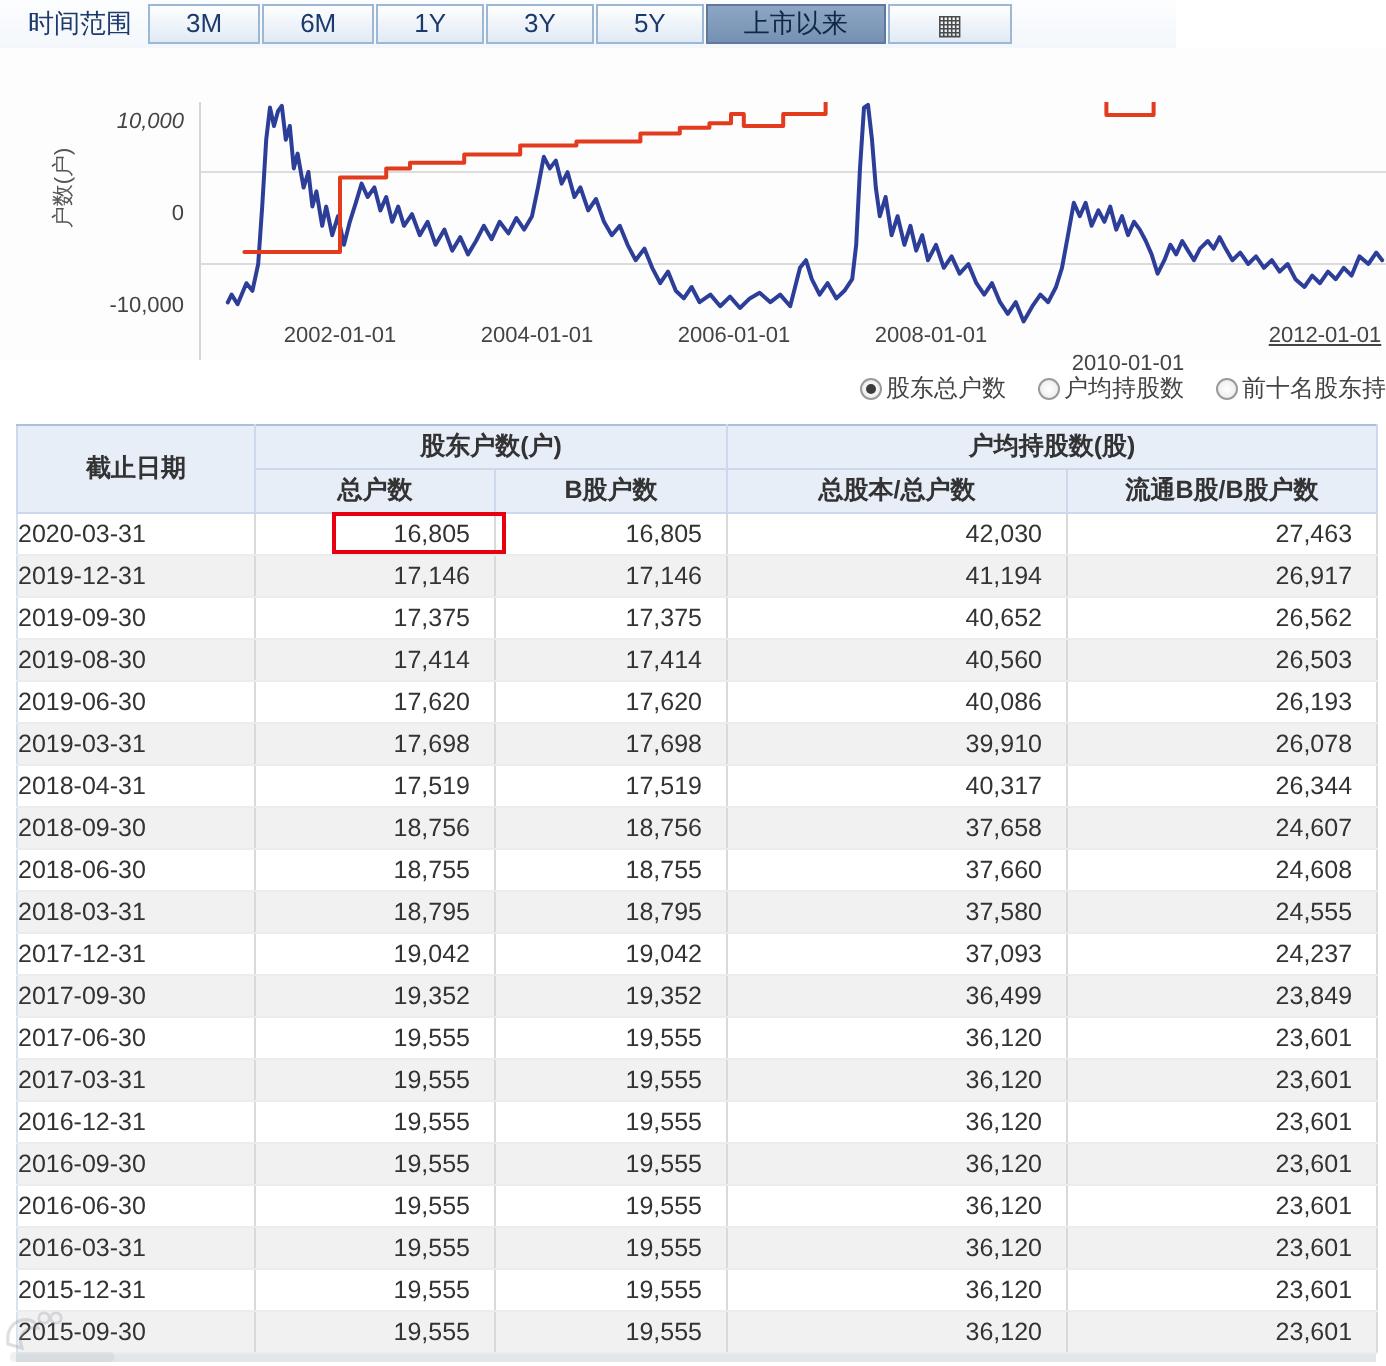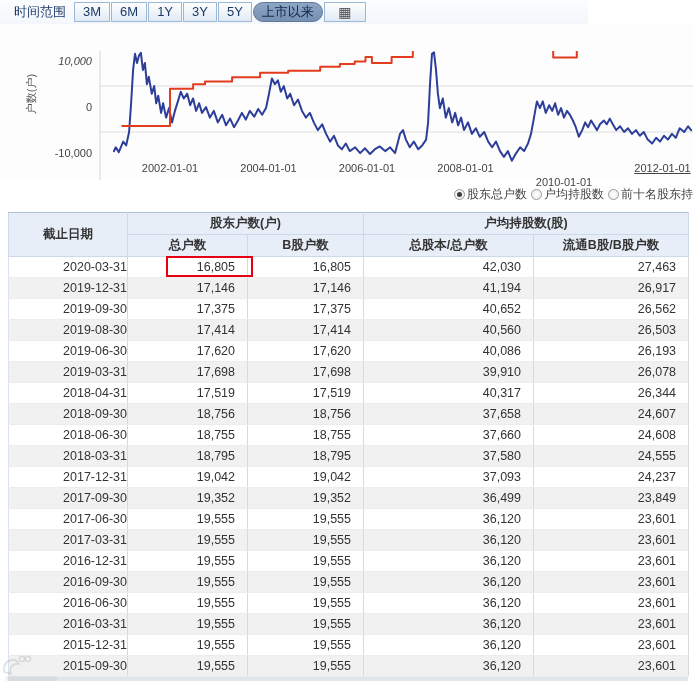--- a/index.html
+++ b/index.html
@@ -6,49 +6,49 @@
   body{
     width:693px;height:683px;position:relative;overflow:hidden;
     background:#fff;font-family:"Liberation Sans","DejaVu Sans",sans-serif;
     color:#333;
   }
   
   .toolbar{position:absolute;left:0;top:0;width:588px;height:24px;
     background:linear-gradient(#fcfdfe,#f3f7fb);display:flex;align-items:center;}
   .toolbar-label{margin-left:14px;font-size:13px;color:#1c3a6b;}
   .tbtns{display:flex;margin-left:8px;}
-  .tbtn{height:18px;line-height:18px;padding:0 8px;margin-right:1px;
+  .tbtn{height:18px;line-height:18px;padding:0 18px;margin-right:1px;
     border:1px solid #9cb8d5;background:linear-gradient(#fefefe,#e0eaf5);
     color:#1c3a6b;font-size:13px;cursor:pointer;white-space:nowrap;}
-  .tbtn.active{background:linear-gradient(#8da6c5,#7590b3);border-color:#60799b;color:#122746;border-radius:10px;}
+  .tbtn.active{background:linear-gradient(#8da6c5,#7590b3);border-color:#60799b;color:#122746;}
   .tbtn-grid{display:flex;align-items:center;justify-content:center;width:24px;}
   .grid-glyph{font-size:14px;line-height:1;color:#4a4a4a;}
   
   .chart{position:absolute;left:0;top:24px;width:693px;height:156px;background:#fdfdfe;}
   .y-title{position:absolute;left:24px;top:38px;width:14px;height:64px;
     font-size:11px;color:#555;transform:rotate(-90deg);transform-origin:center;
     white-space:nowrap;display:flex;align-items:center;justify-content:center;}
   .ytick{position:absolute;right:601px;width:88px;text-align:right;font-size:11px;color:#444;}
   .xtick{position:absolute;font-size:11px;color:#444;transform:translateX(-50%);white-space:nowrap;}
   
   .legend{position:absolute;top:186px;right:0;height:16px;display:flex;align-items:center;
-    font-size:12px;color:#444;white-space:nowrap;}
+    font-size:12px;color:#444;white-space:nowrap;gap:12px;}
   .legend-item{display:flex;align-items:center;margin-left:4px;cursor:pointer;}
   .radio{width:11px;height:11px;border-radius:50%;border:1px solid #9a9a9a;margin-right:2px;
     background:radial-gradient(#fff,#e8e8e8);position:relative;box-sizing:border-box;}
   .radio.sel::after{content:"";position:absolute;left:2px;top:2px;width:5px;height:5px;
     border-radius:50%;background:#3c3c3c;}
   
   .tablewrap{position:absolute;left:8px;top:212px;width:680px;}
   table{border-collapse:collapse;table-layout:fixed;width:680px;font-size:12.5px;}
   thead th{height:21px;background:#e7eef8;border:1px solid #ccd9ec;border-top:1px solid #aebfda;
     font-weight:bold;color:#333;text-align:center;padding:0;}
   tbody td{height:20px;border-right:1px solid #d9d9d9;border-bottom:1px solid #ececec;
     padding:0 12px 0 0;text-align:right;color:#333;}
-  tbody td.date{text-align:right;padding:0;}
+  tbody td.date{text-align:left;padding:0;}
   tbody tr:nth-child(even){background:#f1f1f1;}
   tbody tr:nth-child(odd){background:#fff;}
   tbody td:first-child{border-left:1px solid #d9e2f0;}
   td.hl{position:relative;}
   td.hl::after{content:"";position:absolute;left:38px;right:-6px;top:-1px;bottom:0;
     border:2px solid #e60012;pointer-events:none;}
   .bottom-strip{position:absolute;left:8px;top:677px;width:680px;height:4px;background:#e2e6eb;}
   
   .watermark{position:absolute;left:1px;top:652px;opacity:.28;pointer-events:none;}
 </style>

